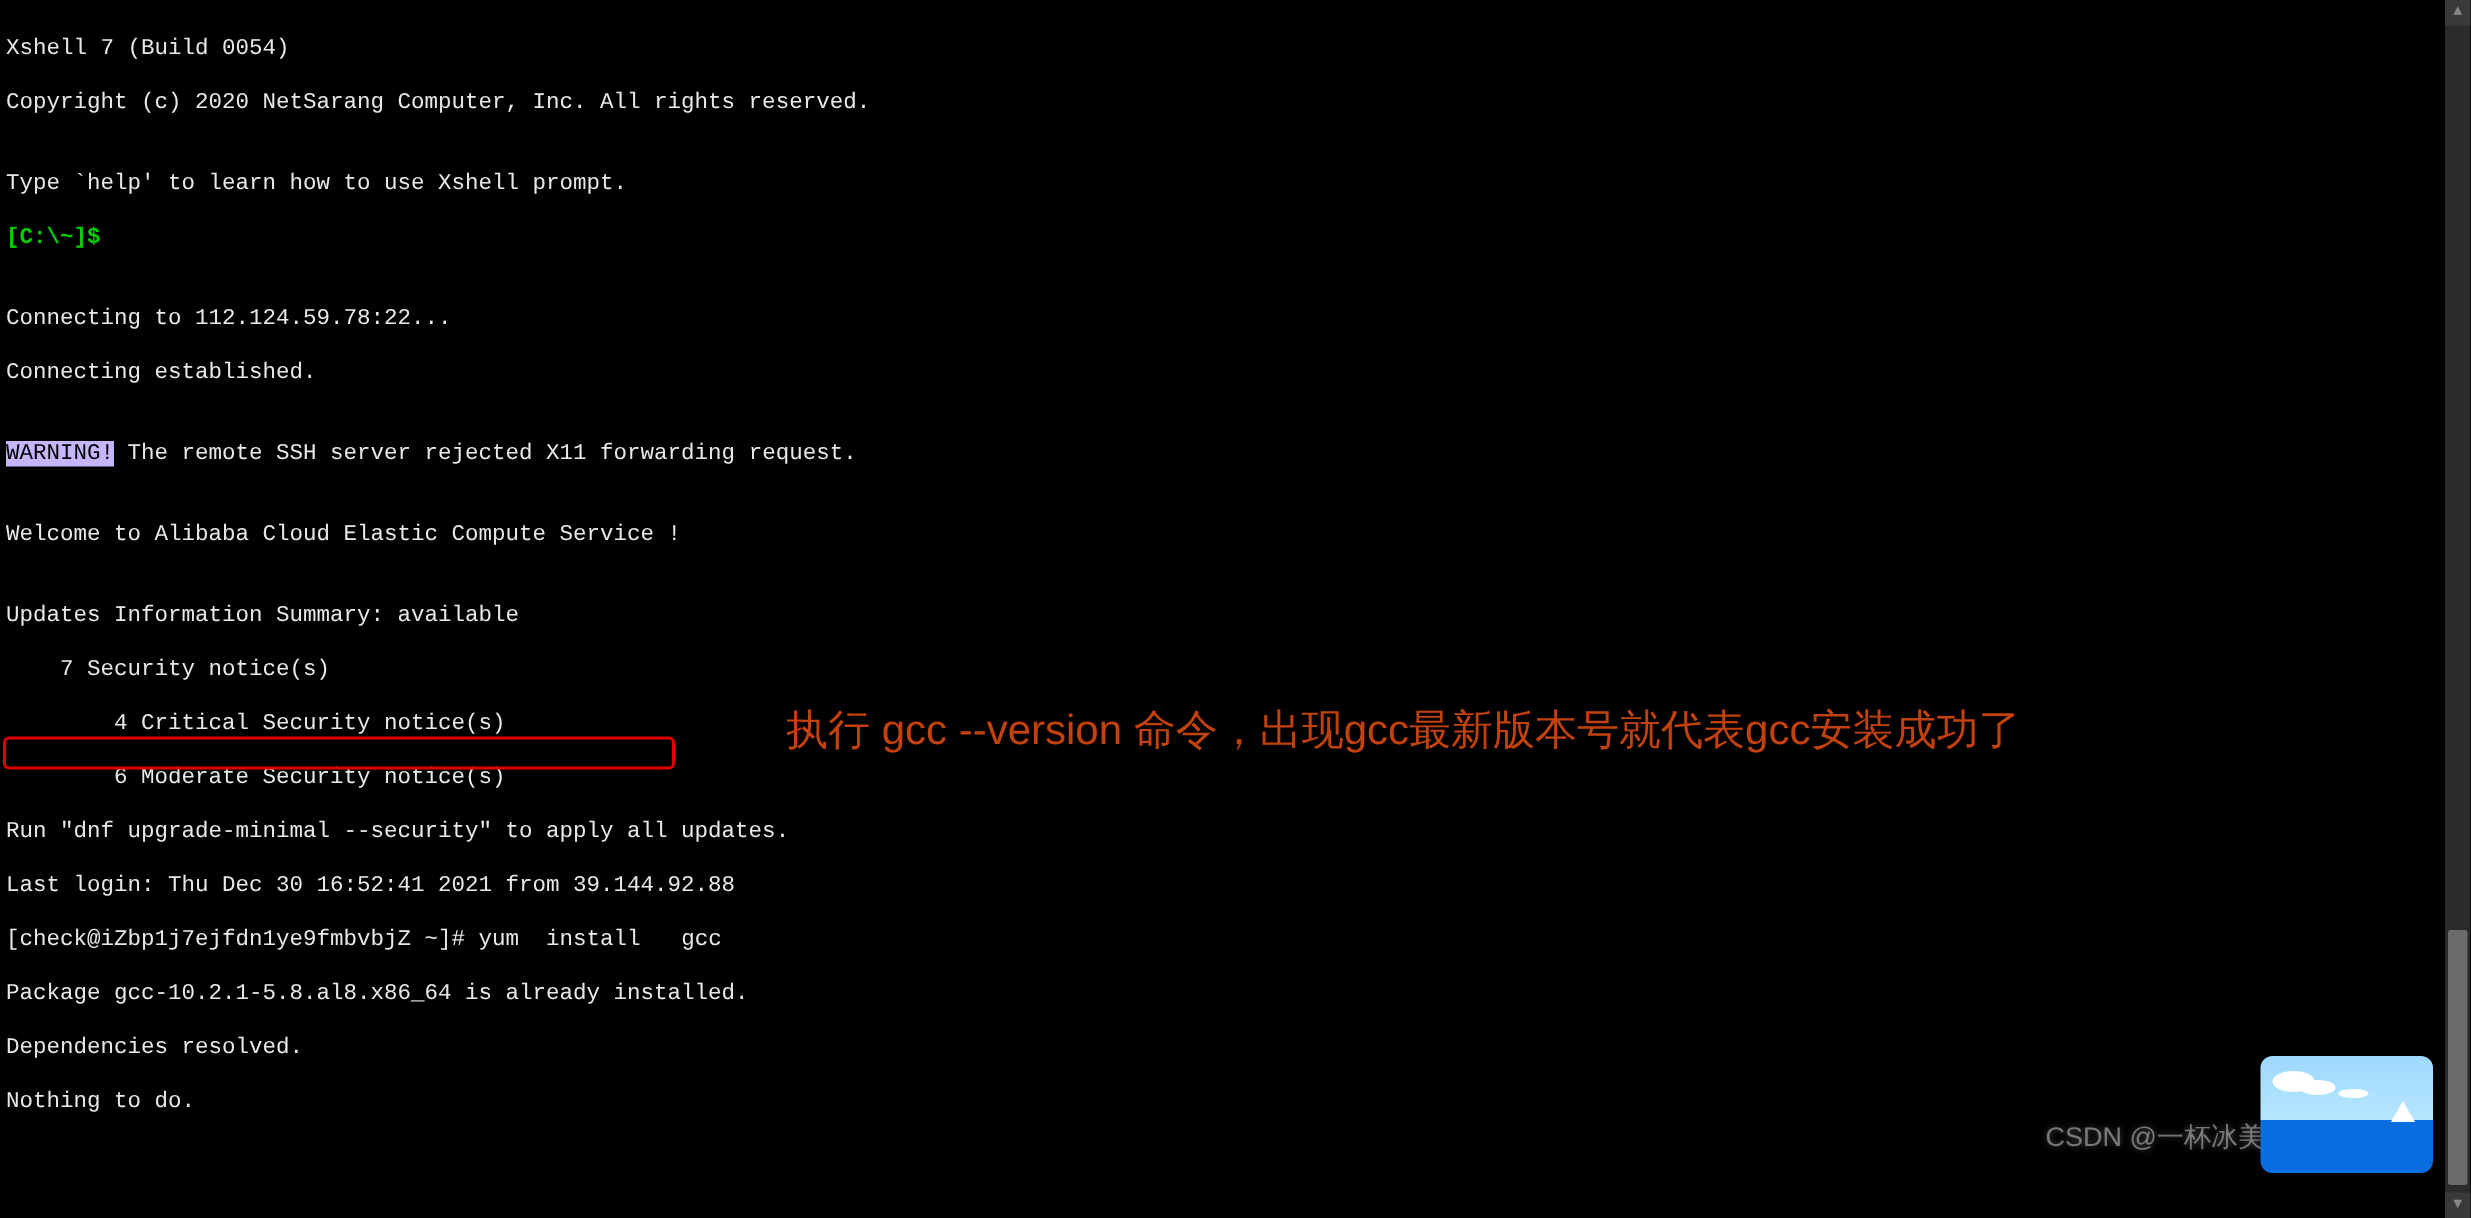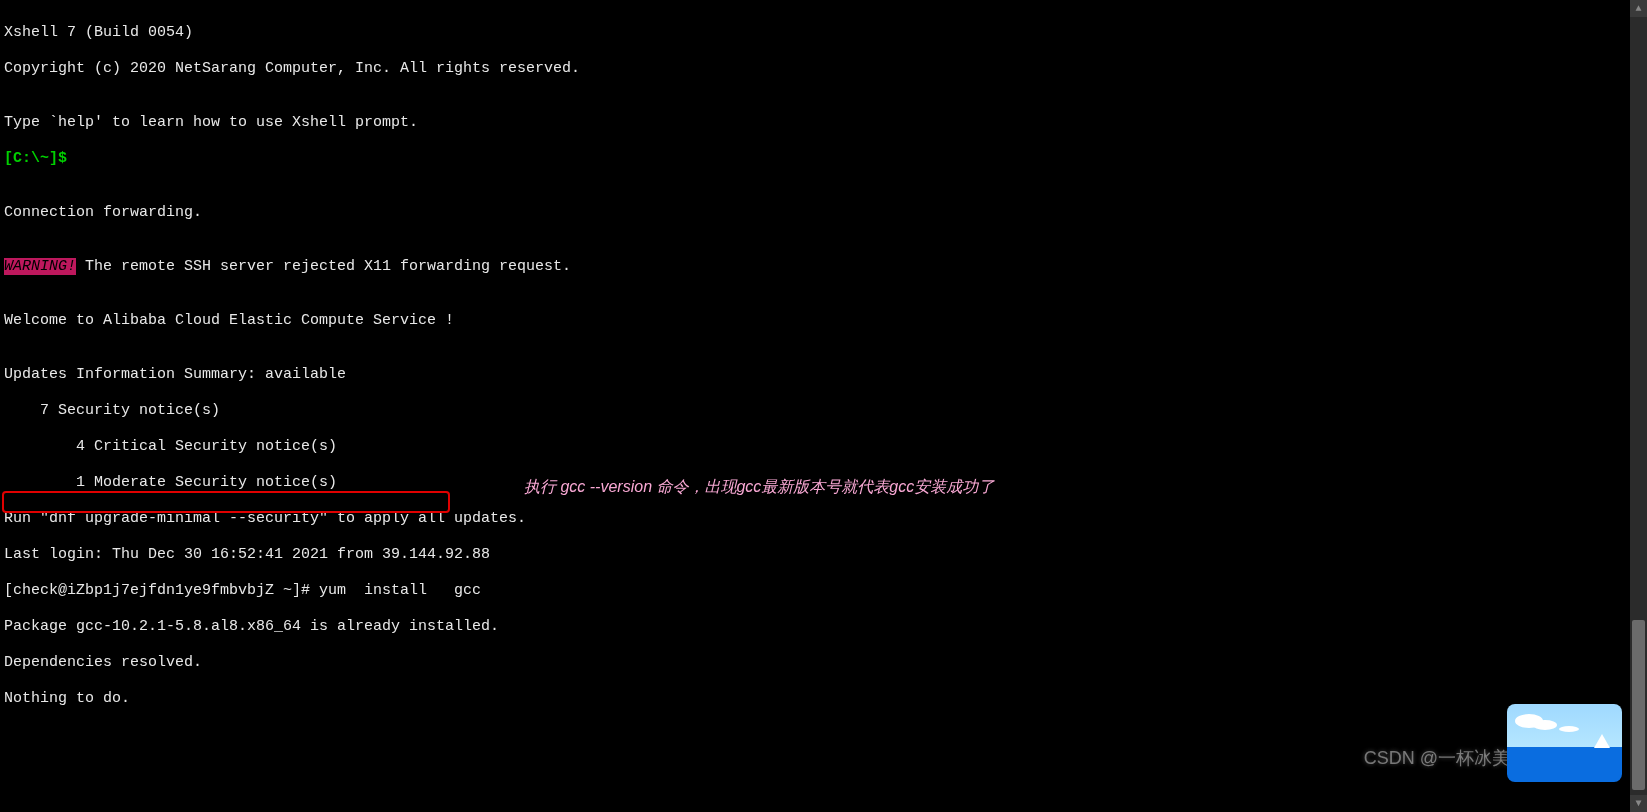--- a/index.html
+++ b/index.html
@@ -16,34 +16,33 @@
     }
     .terminal {
       padding: 6px 4px;
       white-space: pre;
       width: 1530px;
       height: 100%;
       overflow: hidden;
     }
     .ln { white-space: pre; }
     .green { color: #00d000; font-weight: bold; }
-    .inv { background: #be185d; color: #000; font-style: italic; }
+    .inv { background: #c4b5fd; color: #000; }
     .redbox {
       position: absolute;
       border: 2px solid #e00000;
       border-radius: 4px;
       pointer-events: none;
     }
     .annotation {
       position: absolute;
-      color: #f9a8d4;
+      color: #c2410c;
       font-family: "Microsoft YaHei","SimHei",sans-serif;
-      font-size: 16px;
+      font-size: 28px;
       font-weight: 400;
-      font-style: italic;
     }
     .scrollbar-track {
       position: absolute;
       right: 0; top: 0;
       width: 17px;
       height: 100%;
       background: #2b2b2b;
     }
     .scrollbar-up, .scrollbar-down {
       position: absolute;
@@ -93,30 +92,31 @@
 </head>
 <body>
 
 <div class="terminal">
 <div class="ln">Xshell 7 (Build 0054)</div>
 <div class="ln">Copyright (c) 2020 NetSarang Computer, Inc. All rights reserved.</div>
 <div class="ln"></div>
 <div class="ln">Type `help' to learn how to use Xshell prompt.</div>
 <div class="ln"><span class="green">[C:\~]$ </span></div>
 <div class="ln"></div>
-<div class="ln">Connection forwarding.</div>
+<div class="ln">Connecting to 112.124.59.78:22...</div>
+<div class="ln">Connecting established.</div>
 <div class="ln"></div>
 <div class="ln"><span class="inv">WARNING!</span><span> The remote SSH server rejected X11 forwarding request.</span></div>
 <div class="ln"></div>
 <div class="ln">Welcome to Alibaba Cloud Elastic Compute Service !</div>
 <div class="ln"></div>
 <div class="ln">Updates Information Summary: available</div>
 <div class="ln">    7 Security notice(s)</div>
 <div class="ln">        4 Critical Security notice(s)</div>
-<div class="ln">        1 Moderate Security notice(s)</div>
+<div class="ln">        6 Moderate Security notice(s)</div>
 <div class="ln">Run "dnf upgrade-minimal --security" to apply all updates.</div>
 <div class="ln">Last login: Thu Dec 30 16:52:41 2021 from 39.144.92.88</div>
 <div class="ln"><span>[check@iZbp1j7ejfdn1ye9fmbvbjZ ~]# </span><span>yum  install   gcc</span></div>
 <div class="ln">Package gcc-10.2.1-5.8.al8.x86_64 is already installed.</div>
 <div class="ln">Dependencies resolved.</div>
 <div class="ln">Nothing to do.</div>
 
 
 
 

